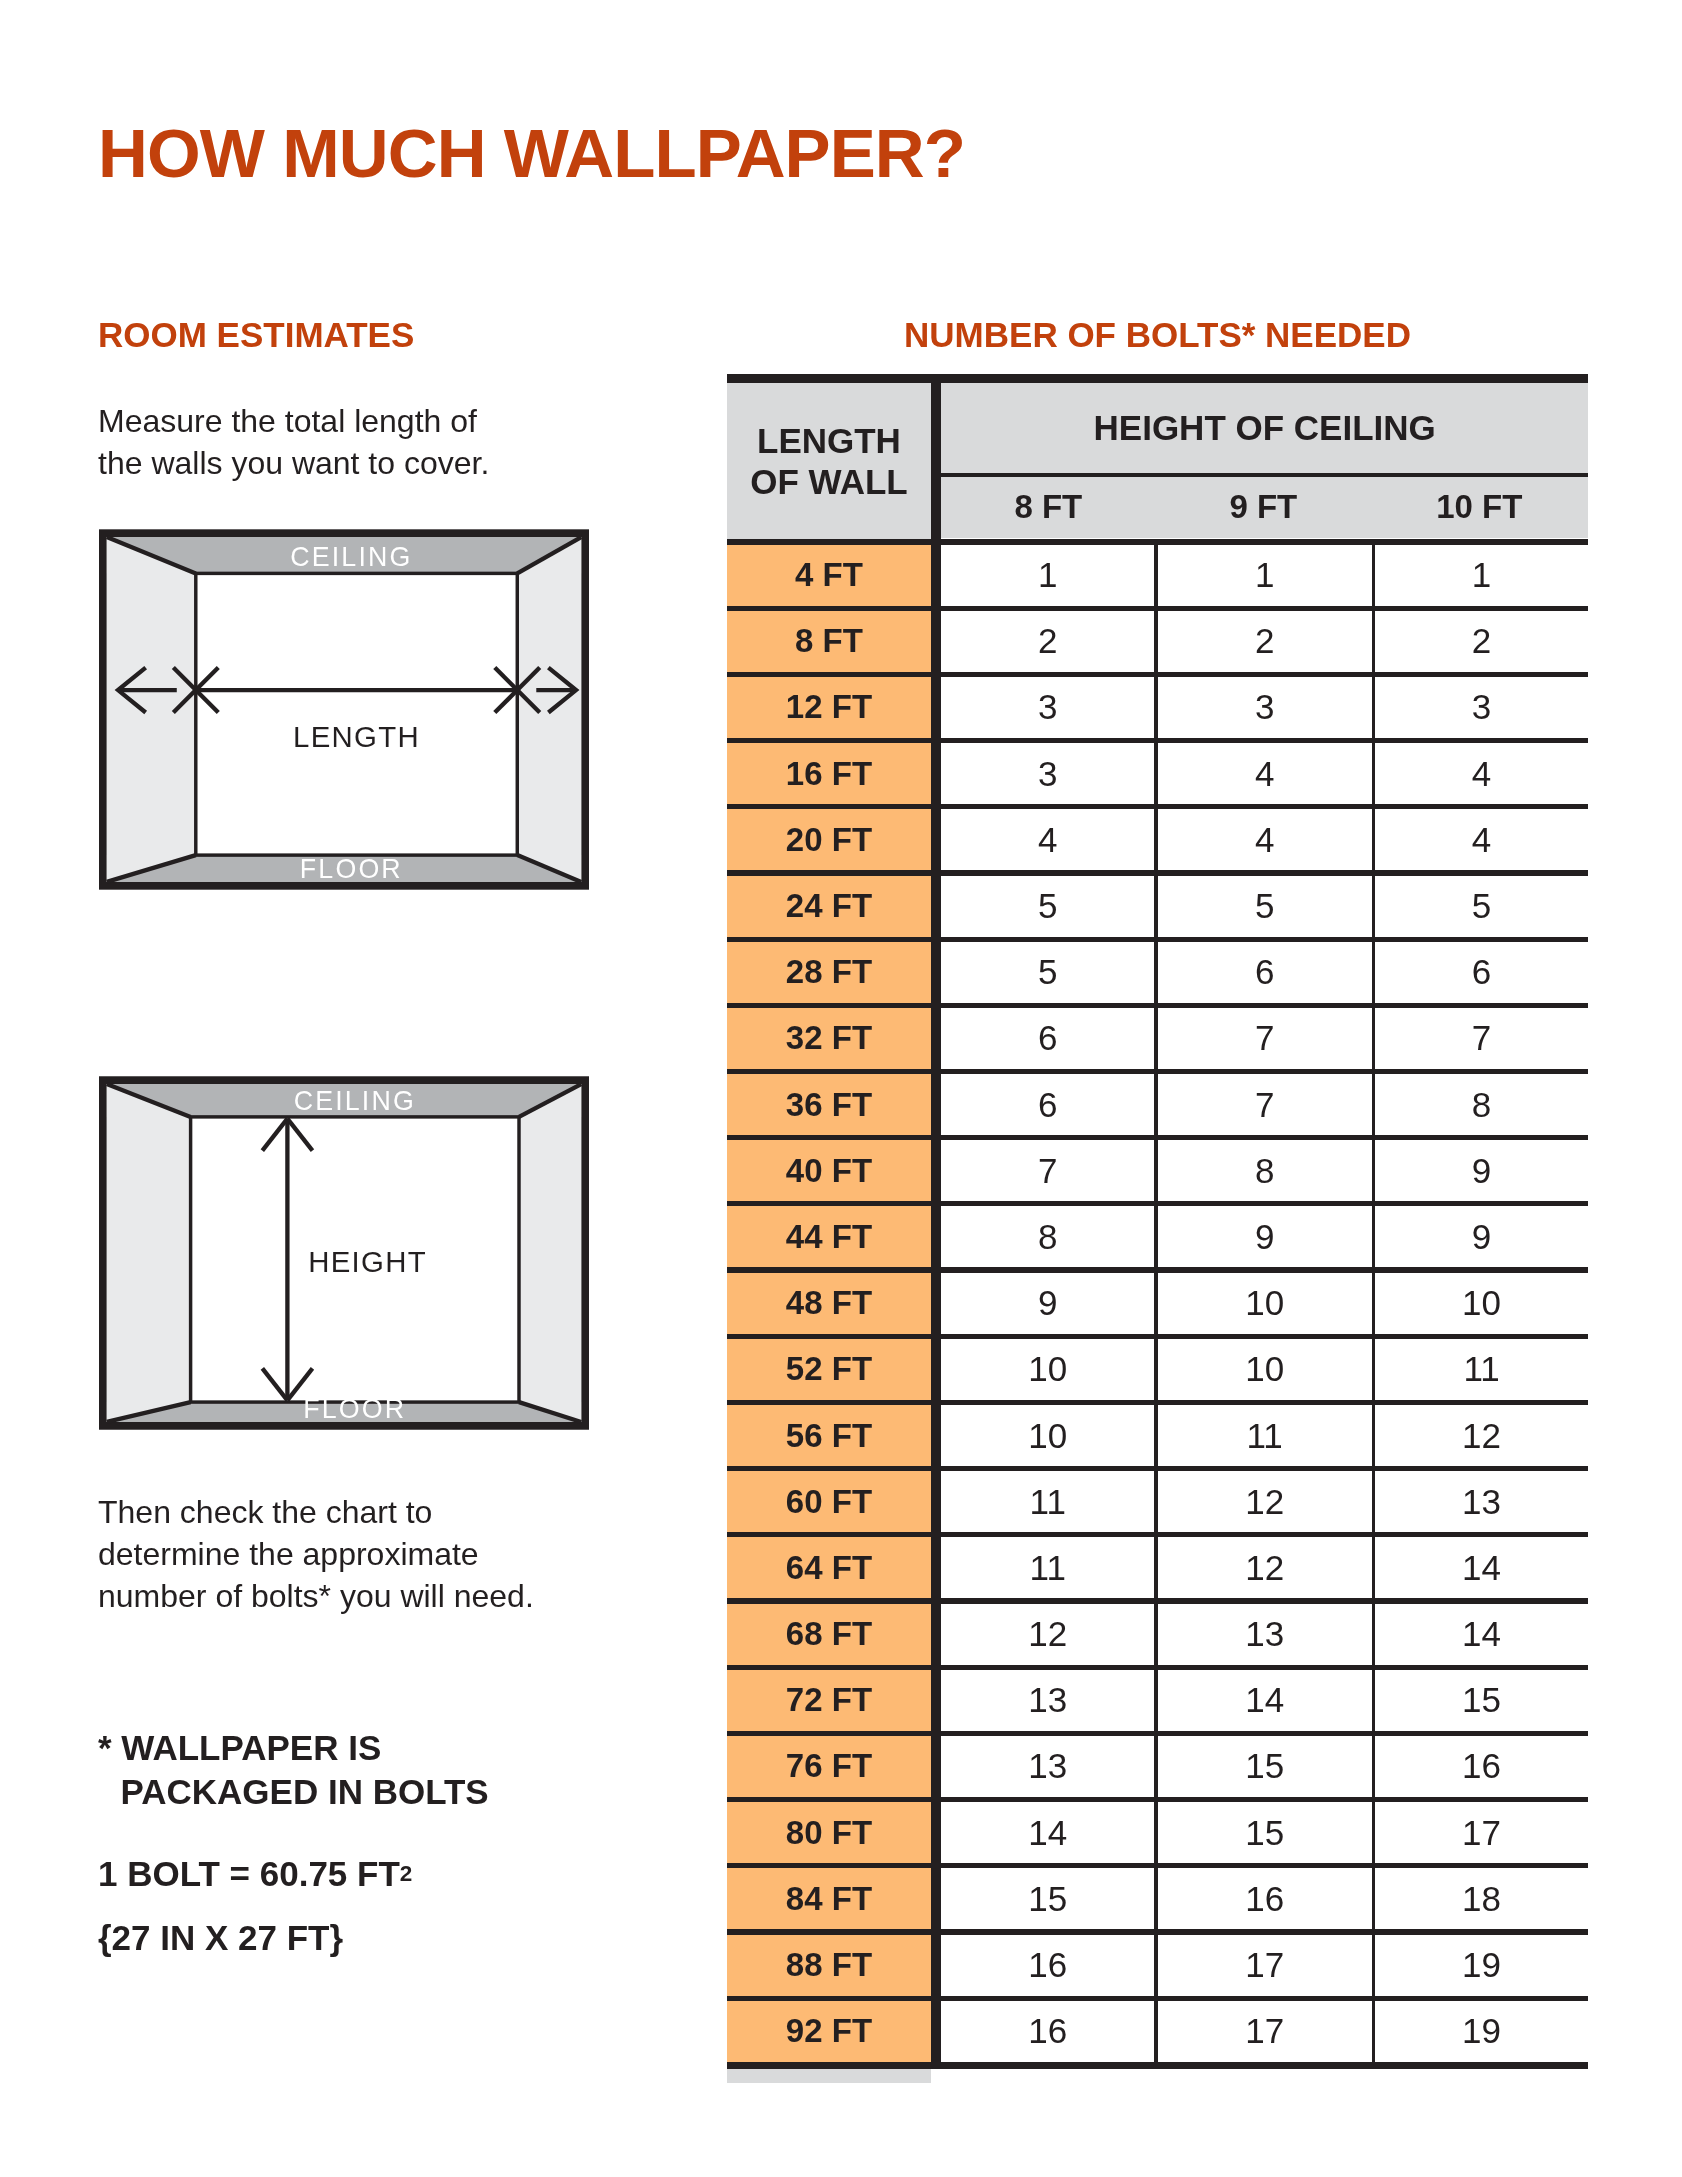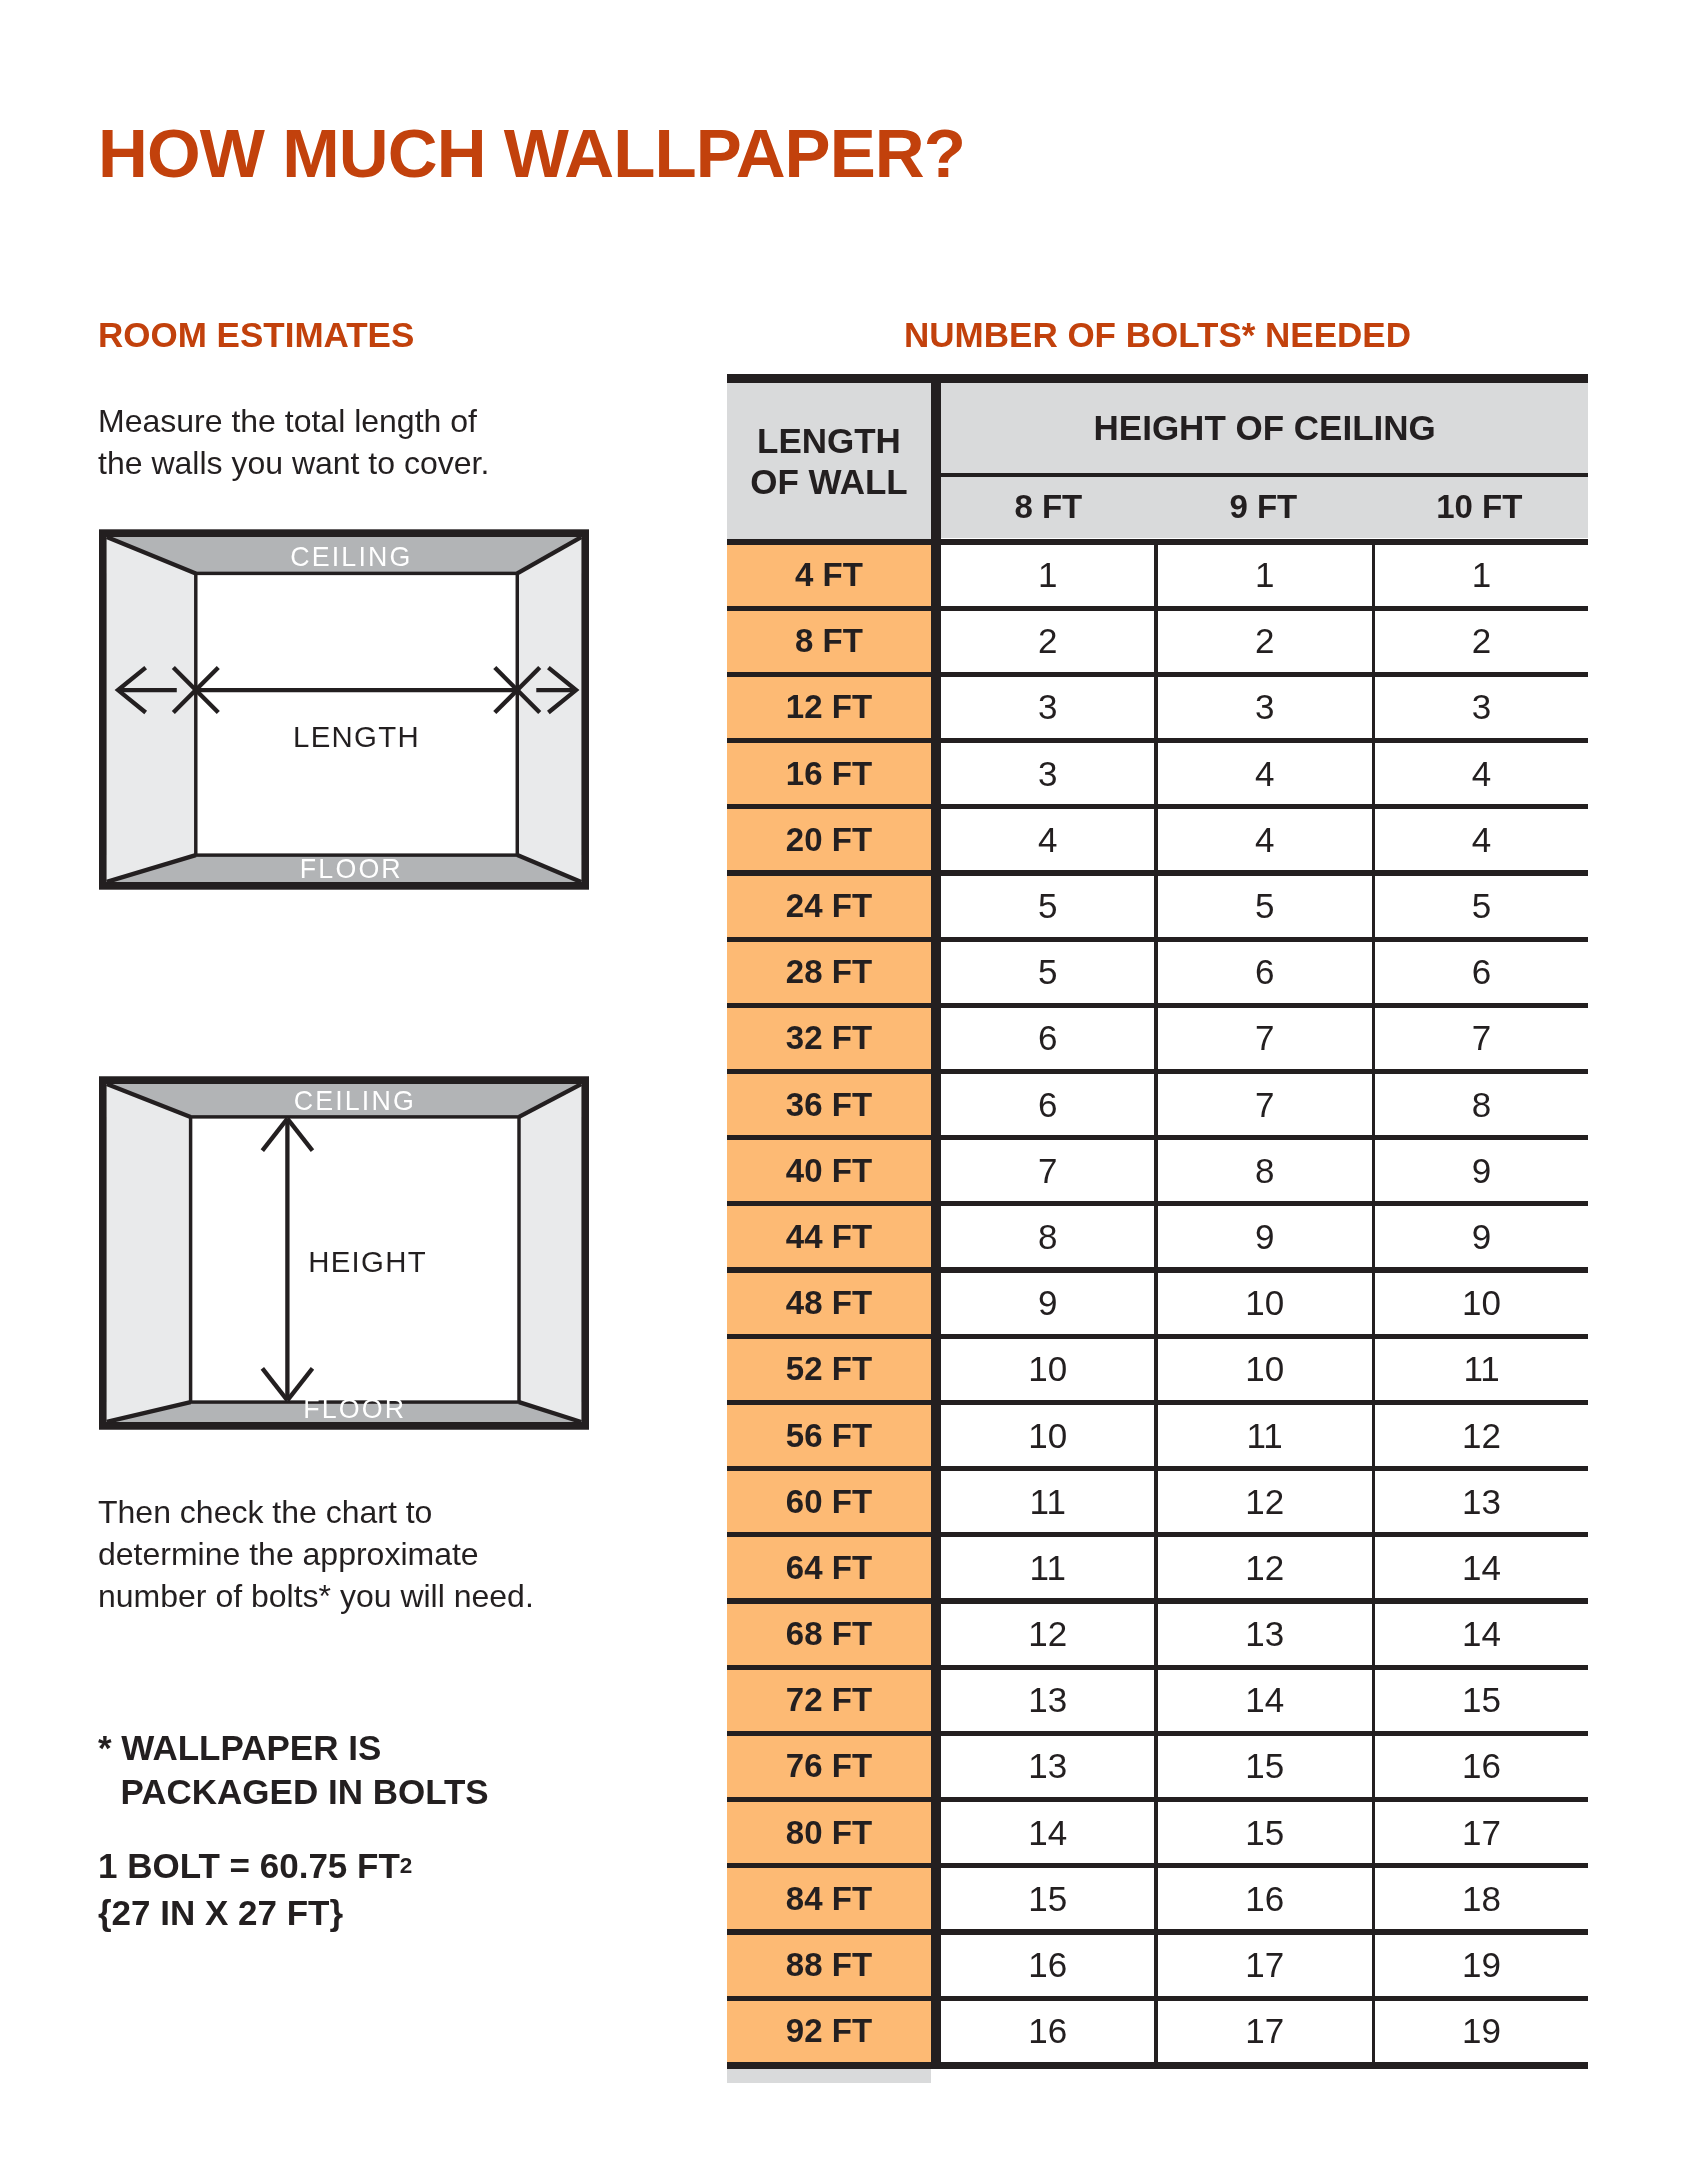--- a/index.html
+++ b/index.html
@@ -15,21 +15,21 @@
   #bolts-heading{left:727px;width:861px;text-align:center;}
 
   .para{position:absolute;left:98px;font-size:32px;line-height:42px;color:#231f20;
         white-space:pre-line;}
   #step1{top:400px;}
   #step2{top:927px;}
   #step3{top:1491px;}
 
   .note{position:absolute;left:98px;top:1726px;font-size:35px;font-weight:bold;line-height:44px;}
   .note .indent{padding-left:22.5px;}
-  .boltinfo{position:absolute;left:98px;top:1842px;font-size:35px;font-weight:bold;line-height:47px;}
+  .boltinfo{position:absolute;left:98px;top:1842px;font-size:35px;font-weight:bold;line-height:64px;}
   .boltinfo sup{font-size:22.5px;vertical-align:5.2px;}
 
   .diagram{position:absolute;left:99px;}
   #diagram1{top:529px;}
   #diagram2{top:1076px;}
 
   
   #bolt-table{position:absolute;left:727px;top:374px;width:861px;}
   .t-top{height:8.6px;background:#231f20;}
   .t-head{display:flex;}

